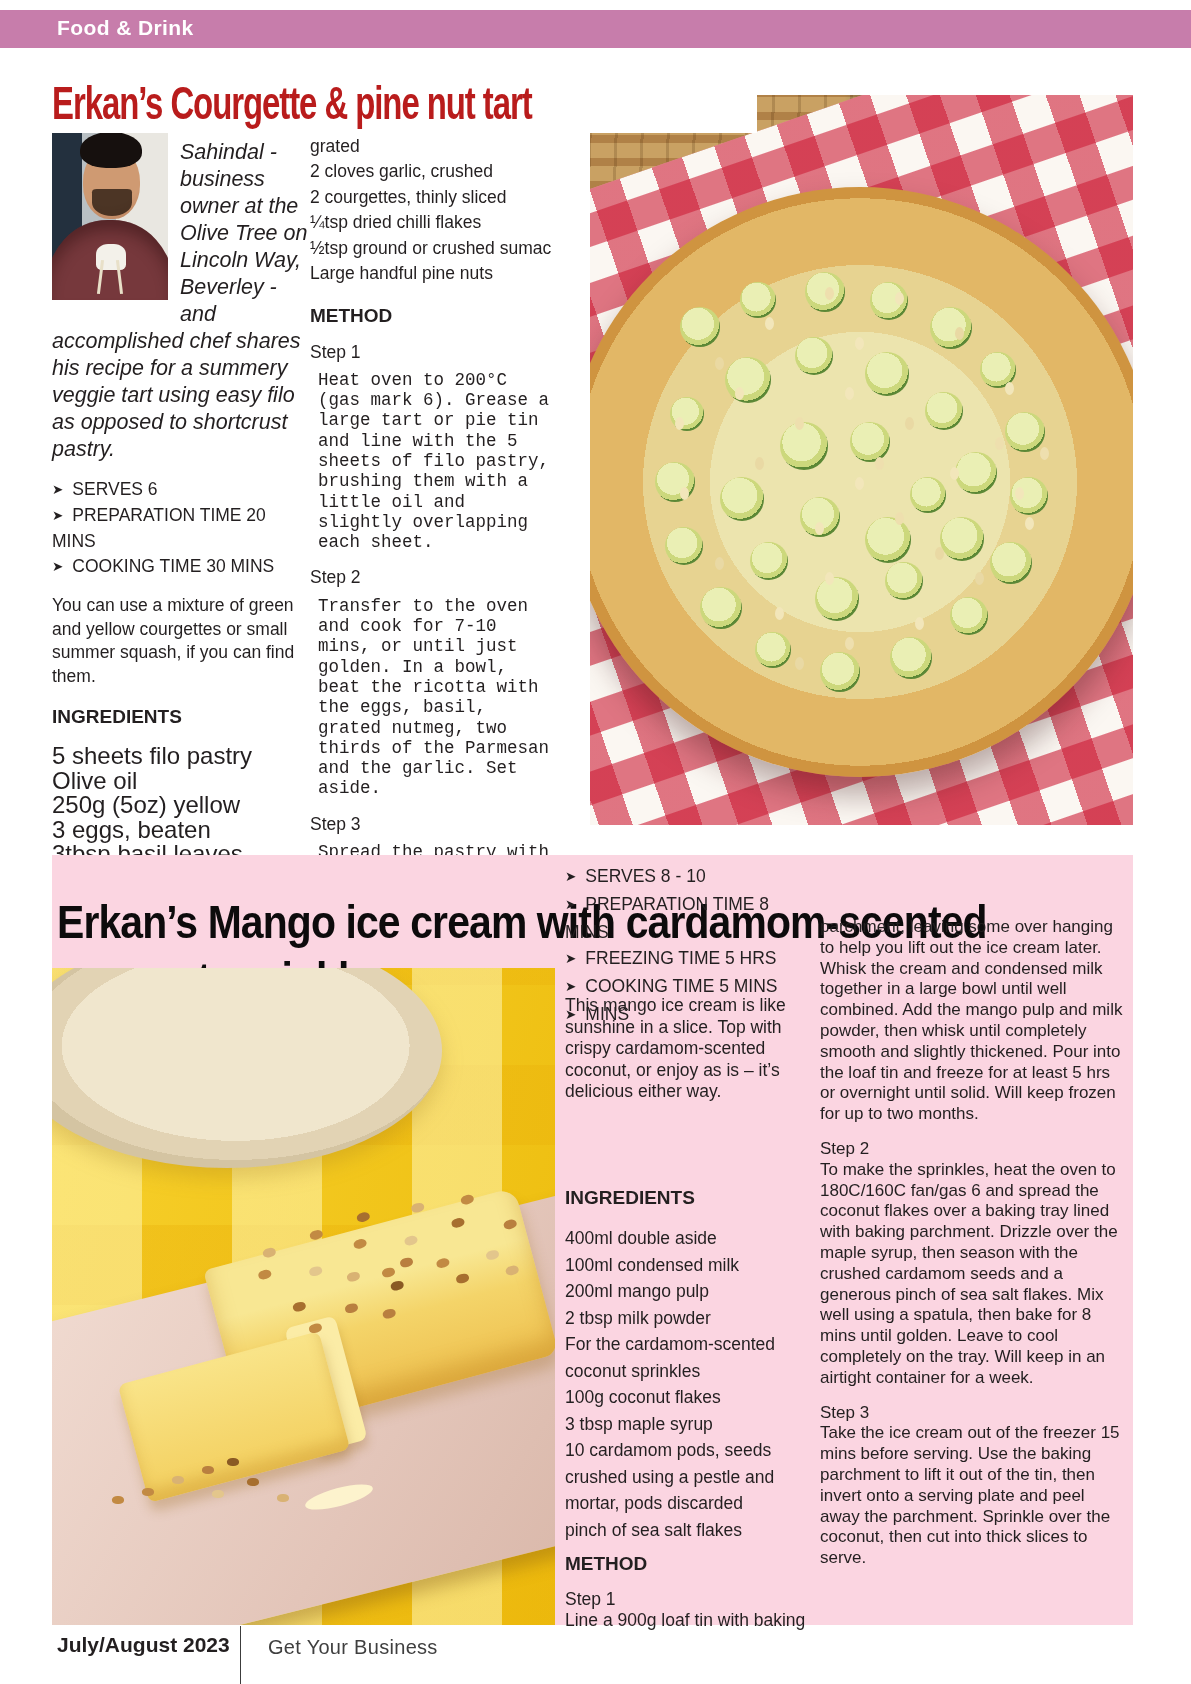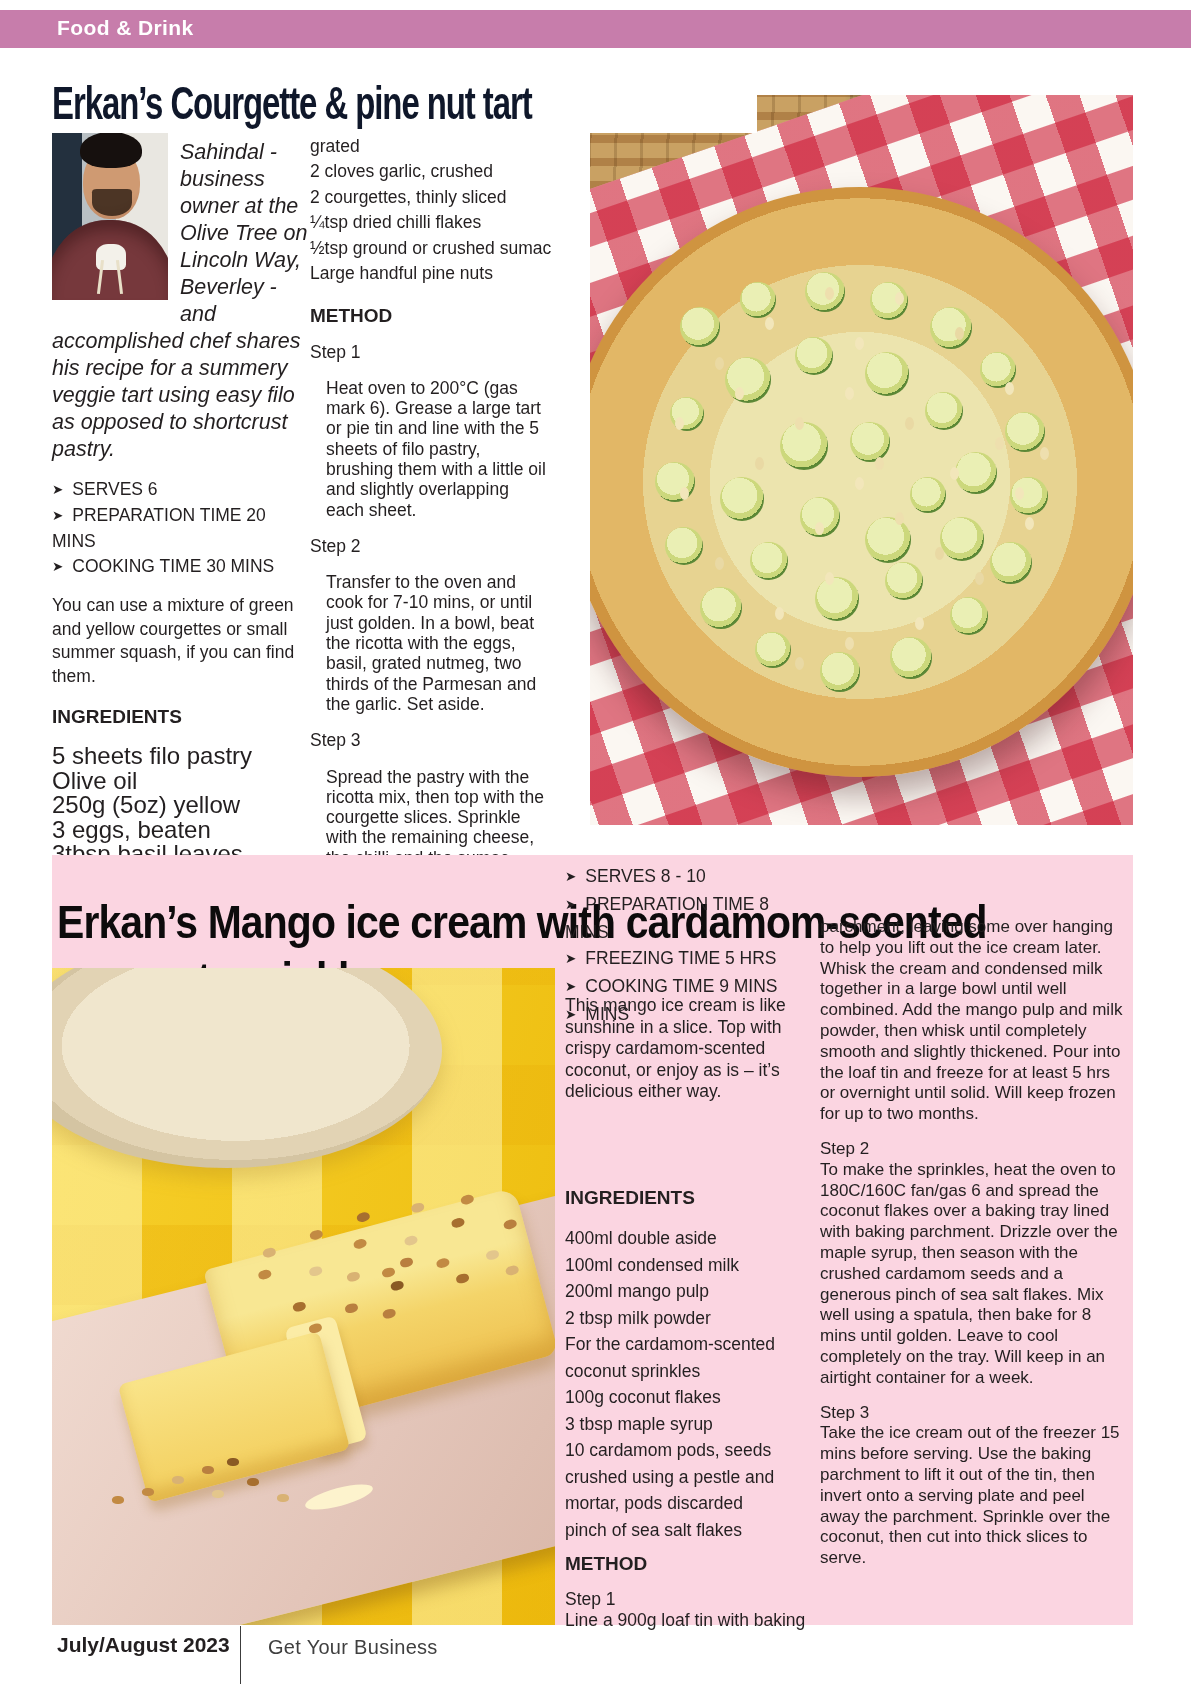--- a/index.html
+++ b/index.html
@@ -2,21 +2,21 @@
 <html><head>
 <meta charset="utf-8">
 <style>
   html,body{margin:0;padding:0;background:#ffffff;}
   .page{position:relative;width:1191px;height:1684px;background:#fff;overflow:hidden;
         font-family:"Liberation Sans",sans-serif;color:#231f20;}
   
   .topbar{position:absolute;left:0;top:10px;width:1191px;height:38px;background:#c77dab;}
   .topbar .lbl{position:absolute;left:57px;top:6px;font-size:21px;font-weight:bold;color:#fff;letter-spacing:.4px;}
   
-  .hl{position:absolute;font-weight:800;color:#0f172a;white-space:nowrap;letter-spacing:-1.5px;}
+  .hl{position:absolute;font-weight:800;color:#b91c1c;white-space:nowrap;letter-spacing:-1.5px;}
   .hl .sc{display:inline-block;transform-origin:0 60%;}
   .hl1{left:52px;top:44px;height:58px;line-height:56px;font-size:47px;background:#fff;padding-right:20px;z-index:4;}
   
   .r1c1{position:absolute;left:52px;top:112px;width:262px;}
   .portrait{float:left;width:116px;height:181px;margin:7px 12px 4px 0;position:relative;overflow:hidden;background:linear-gradient(90deg,#23303e 0 26%,#b9c0c4 26% 55%,#e9e7e1 55%);}
   .p-hood{position:absolute;left:-6px;bottom:-6px;width:128px;height:86px;background:#76383c;border-radius:48% 48% 0 0/78% 78% 0 0;box-shadow:inset 0 10px 16px rgba(40,10,10,.45);}
   .p-tee{position:absolute;left:44px;bottom:30px;width:30px;height:26px;background:#f3f1ea;border-radius:40% 40% 20% 20%;}
   .p-str1,.p-str2{position:absolute;bottom:6px;width:3px;height:34px;background:#e8e0c8;}
   .p-str1{left:47px;transform:rotate(7deg);} .p-str2{left:66px;transform:rotate(-7deg);}
   .p-head{position:absolute;left:31px;top:26px;width:57px;height:74px;border-radius:50% 50% 46% 46%;background:radial-gradient(circle at 45% 35%,#cf9a72 0 60%,#b97f5c);}
@@ -24,21 +24,21 @@
   .p-beard{position:absolute;left:40px;top:70px;width:40px;height:27px;border-radius:12% 12% 50% 50%;background:rgba(38,24,16,.78);}
   .intro{font-style:italic;font-size:21.5px;line-height:27px;margin:0;}
   .infolist{list-style:none;margin:14px 0 0;padding:0;font-size:17.5px;line-height:25px;}
   .arr{display:inline-block;font-size:13.5px;margin-right:9px;transform:translateY(-1px);font-style:normal;}
   .note{font-size:17.5px;line-height:23.5px;margin:14px 0 0;}
   .h3{font-size:19px;font-weight:bold;margin:18px 0 0;}
   .inglist{list-style:none;margin:16px 0 0;padding:0;font-size:24px;line-height:24.5px;}
   .r1c2{position:absolute;left:310px;top:108px;width:252px;}
   .inglist2{list-style:none;margin:0;padding:0;font-size:17.5px;line-height:25.5px;}
   .step{margin-top:15px;font-size:17.5px;line-height:20.3px;}
-  .step p{margin:16px;}
+  .step p{margin:8px;font-family:Liberation Mono, monospace;}
   
   .photo1{position:absolute;left:590px;top:95px;width:543px;height:730px;overflow:hidden;z-index:1;background:#b98d52;}
   .wicker{position:absolute;inset:0;background:repeating-linear-gradient(92deg,rgba(60,30,0,.18) 0 3px,rgba(0,0,0,0) 3px 26px),repeating-linear-gradient(0deg,#c9a163 0 15px,#b08147 15px 23px);}
   .teal{position:absolute;right:0;top:0;width:300px;height:300px;background:radial-gradient(130% 130% at 100% 0,#2a474e 0 55%,rgba(42,71,78,0) 74%);}
   .cloth{position:absolute;left:-35%;top:3%;width:175%;height:125%;transform:rotate(-19deg);background-color:#fbf7f2;background-image:repeating-linear-gradient(0deg,rgba(205,30,55,.6) 0 32px,rgba(0,0,0,0) 32px 66px),repeating-linear-gradient(90deg,rgba(205,30,55,.6) 0 32px,rgba(0,0,0,0) 32px 66px);}
   .tart{position:absolute;left:-25px;top:92px;width:590px;height:590px;border-radius:50%;box-shadow:0 18px 30px rgba(60,20,20,.35);background:radial-gradient(circle,#ece4ae 0 36%,#e7d391 36% 52%,#e2b766 52% 68%,#cf9440 68% 78%,rgba(0,0,0,0) 78.5%),repeating-conic-gradient(#e6eaec 0 4deg,#a9b2b8 4deg 8deg);}
   .cs{position:absolute;border-radius:50%;background:radial-gradient(circle at 45% 42%,#eaefb4 0 50%,#ccd87c 50% 66%,#5c8836 66% 88%,#49702a 88% 100%);}
   .nuts{position:absolute;left:290px;top:290px;width:9px;height:13px;border-radius:50%;background:#f2e6ba;
     box-shadow:-180px -60px 0 #f2e6ba,-140px -120px 0 #ead9a2,-90px -160px 0 #f2e6ba,-30px -190px 0 #eedfae,
     40px -185px 0 #f2e6ba,100px -150px 0 #e9d9a4,150px -95px 0 #f2e6ba,185px -30px 0 #eedfae,
@@ -204,21 +204,21 @@
       <div class="flakes"></div>
       <div class="flakes2"></div>
       <div class="drip"></div>
     </div>
 
     <div class="r2c2">
       <ul class="infolist2 blk" style="top:8px">
         <li><span class="arr">➤</span><span>SERVES 8 - 10</span></li>
         <li><span class="arr">➤</span><span>PREPARATION TIME 8 MINS</span></li>
         <li><span class="arr">➤</span><span>FREEZING TIME 5 HRS</span></li>
-        <li><span class="arr">➤</span><span>COOKING TIME 9 MINS</span></li>
+        <li><span class="arr">➤</span><span>COOKING TIME 5 MINS</span></li>
         <li><span class="arr">➤</span><span>MINS</span></li>
       </ul>
       <p class="intro2 blk" style="top:140px">This mango ice cream is like sunshine in a slice. Top with crispy cardamom-scented coconut, or enjoy as is – it’s delicious either way.</p>
       <div class="h3 blk" style="top:332px;margin:0">INGREDIENTS</div>
       <ul class="inglist3 blk" style="top:370px">
         <li>400ml double aside</li>
         <li>100ml condensed milk</li>
         <li>200ml mango pulp</li>
         <li>2 tbsp milk powder</li>
         <li>For the cardamom-scented coconut sprinkles</li>

